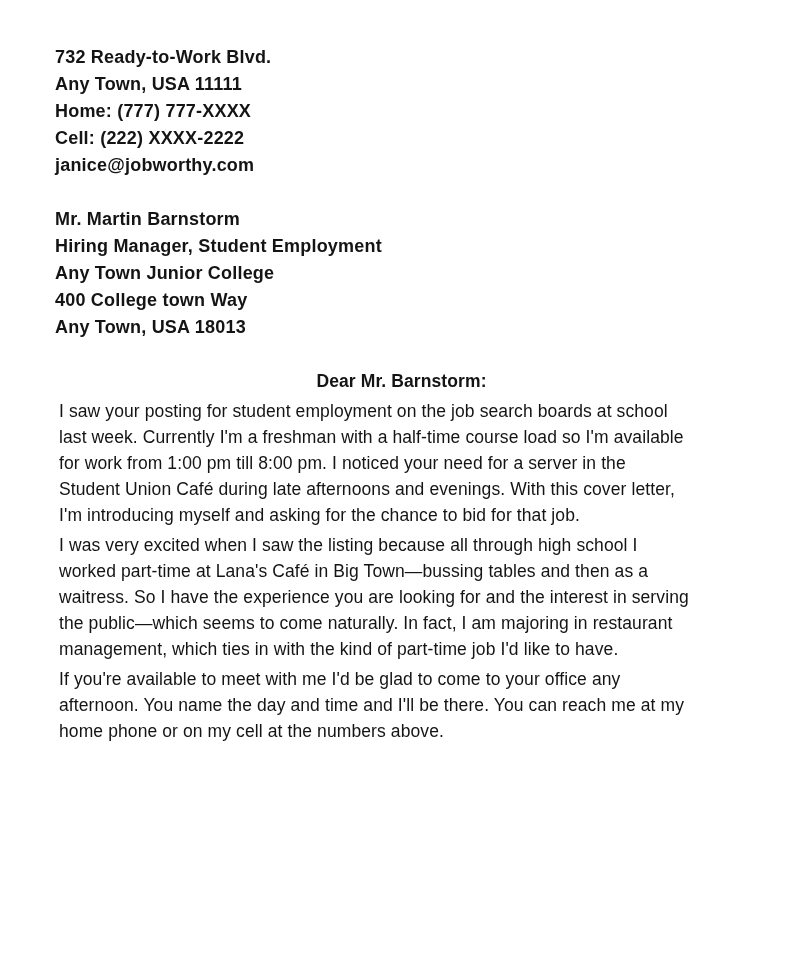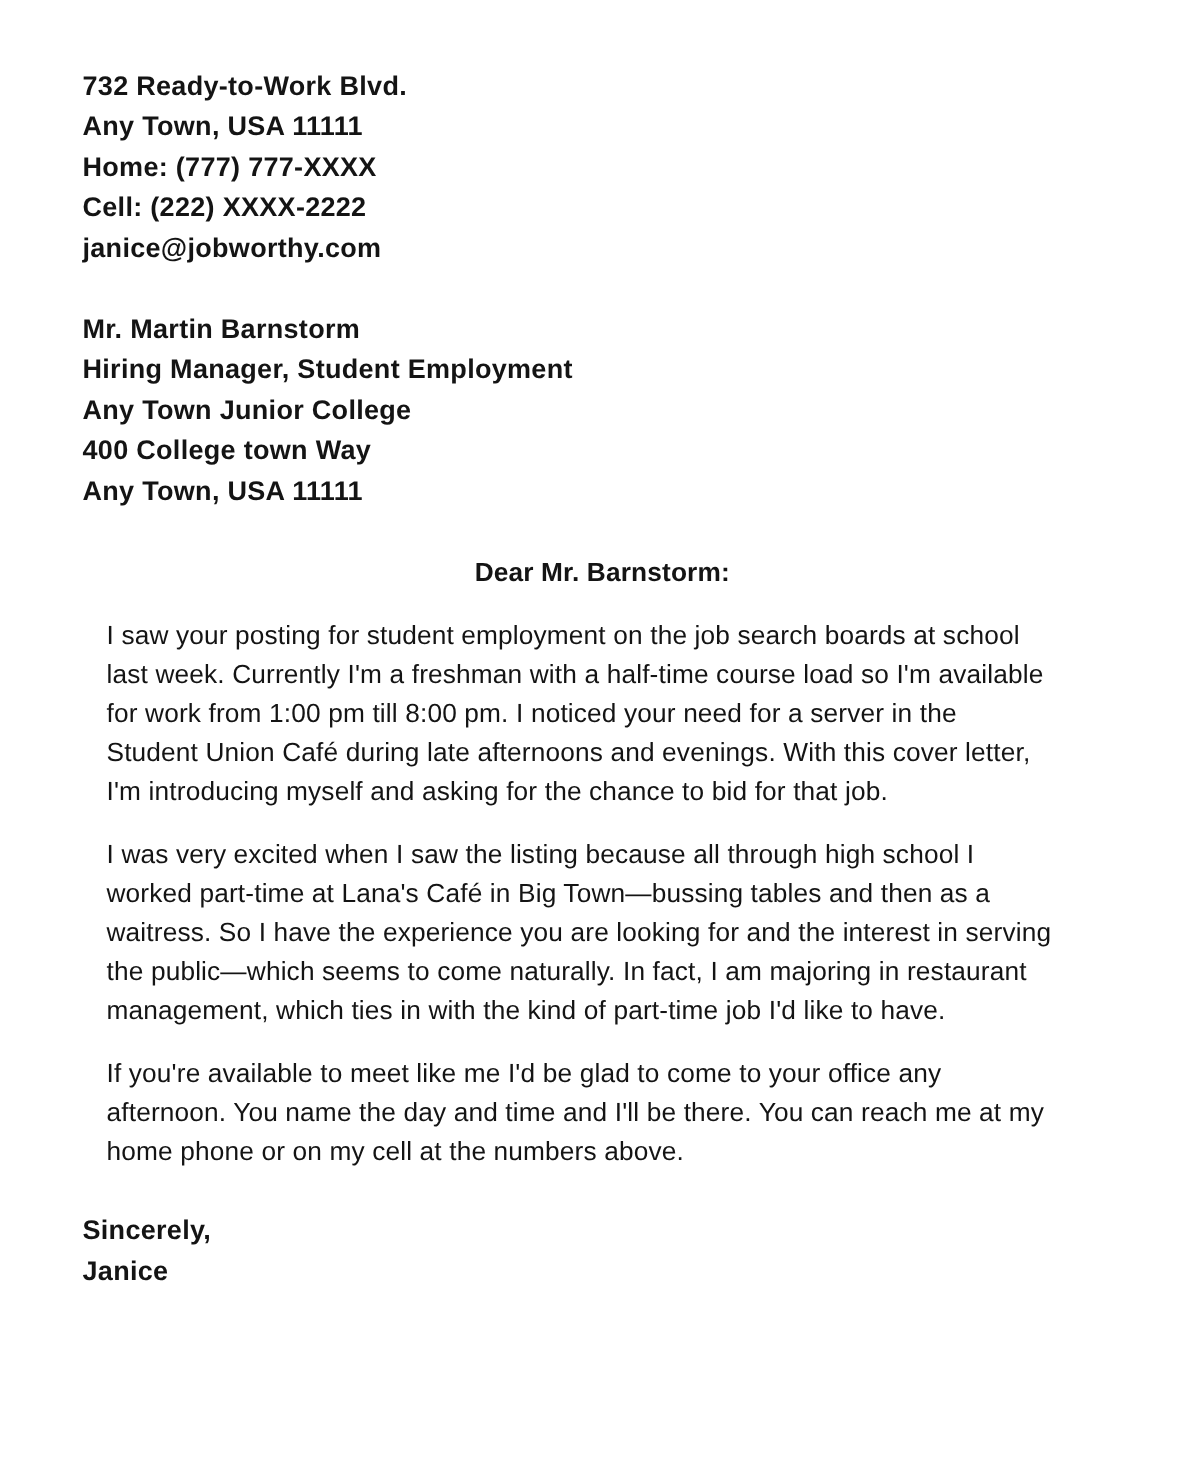--- a/index.html
+++ b/index.html
@@ -35,21 +35,21 @@
     font-size: 18px;
     line-height: 27px;
     letter-spacing: 0.2px;
   }
   .body-text {
     font-size: 17.5px;
     line-height: 26px;
     letter-spacing: 0.1px;
   }
   .body-text p {
-    margin: 16px;
+    margin: 4px;
   }
   .salutation {
     font-size: 17.5px;
     line-height: 26px;
     text-align: center;
   }
   .closing {
     font-size: 18px;
     line-height: 27px;
     letter-spacing: 0.2px;
@@ -64,36 +64,34 @@
 Any Town, USA 11111
 Home: (777) 777-XXXX
 Cell: (222) XXXX-2222
 janice@jobworthy.com</header>
 
   <section class="block">
     <div class="addr bold lines">Mr. Martin Barnstorm
 Hiring Manager, Student Employment
 Any Town Junior College
 400 College town Way
-Any Town, USA 11111</div>
+Any Town, USA 18013</div>
   </section>
 
   <section class="block body-text">
     <div class="salutation bold">Dear Mr. Barnstorm:</div>
     <p class="lines">I saw your posting for student employment on the job search boards at school
 last week. Currently I'm a freshman with a half-time course load so I'm available
 for work from 1:00 pm till 8:00 pm. I noticed your need for a server in the
 Student Union Café during late afternoons and evenings. With this cover letter,
 I'm introducing myself and asking for the chance to bid for that job.</p>
     <p class="lines">I was very excited when I saw the listing because all through high school I
 worked part-time at Lana's Café in Big Town—bussing tables and then as a
 waitress. So I have the experience you are looking for and the interest in serving
 the public—which seems to come naturally. In fact, I am majoring in restaurant
 management, which ties in with the kind of part-time job I'd like to have.</p>
-    <p class="lines">If you're available to meet like me I'd be glad to come to your office any
+    <p class="lines">If you're available to meet with me I'd be glad to come to your office any
 afternoon. You name the day and time and I'll be there. You can reach me at my
 home phone or on my cell at the numbers above.</p>
   </section>
 
-  <footer class="block closing bold lines">Sincerely,
-Janice</footer>
 
 </main>
 
 </body></html>

